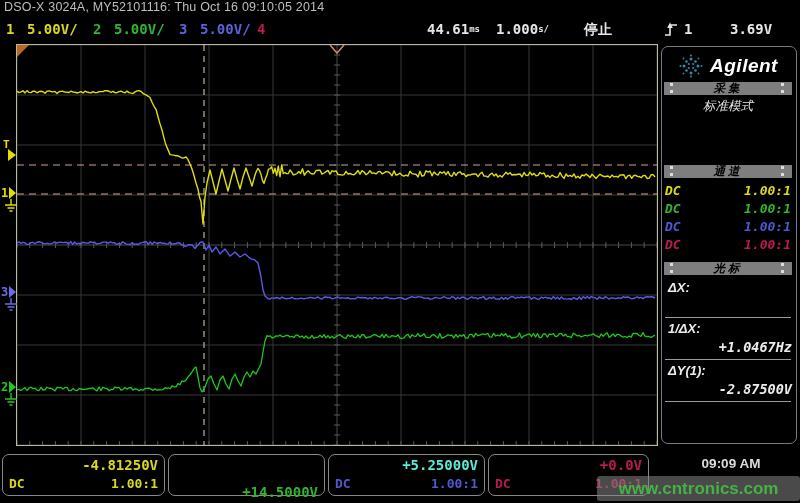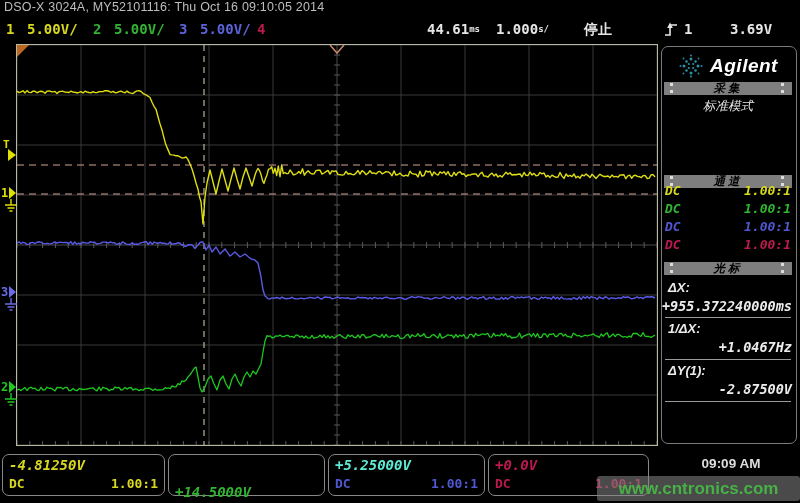--- a/index.html
+++ b/index.html
@@ -39,22 +39,22 @@
           font-size:13px;font-weight:bold;line-height:18px;}
   .cur-label{position:absolute;left:8px;font-size:13px;font-weight:bold;color:#ececec;}
   .cur-value{position:absolute;right:8px;font-size:13.5px;font-weight:bold;color:#ececec;
              font-family:"DejaVu Sans Mono",monospace;}
   .cur-hr{position:absolute;left:5px;width:126px;border-top:1px solid #9a9a9a;}
 
   
   .bottombar{position:absolute;left:0;top:452px;width:800px;height:51px;background:#000;}
   .panel{position:absolute;top:2px;height:42px;border:1px solid #888;border-radius:7px;
          padding:1px 6px;box-sizing:border-box;}
-  .panel .val{text-align:left;font-size:14px;font-weight:bold;line-height:19px;
-              font-family:"DejaVu Sans Mono",monospace;font-style:italic;}
+  .panel .val{text-align:right;font-size:14px;font-weight:bold;line-height:19px;
+              font-family:"DejaVu Sans Mono",monospace;}
   .panel .row2{display:flex;justify-content:space-between;font-size:13px;font-weight:bold;
                line-height:18px;font-family:"DejaVu Sans Mono",monospace;}
   .clock{position:absolute;left:688px;top:4px;width:86px;color:#dcdcdc;font-size:13.5px;
          font-weight:bold;text-align:center;font-family:Liberation Sans, sans-serif;}
   .watermark{position:absolute;left:597px;top:476px;width:203px;height:25px;
              background:rgba(135,135,135,.55);border-radius:3px;text-align:center;
              line-height:25px;color:#46b246;font-size:17px;font-weight:bold;z-index:5;}
 </style>
 </head>
 <body>
@@ -307,21 +307,21 @@
     <span class="brand-name">Agilent</span>
   </div>
 
   <div class="section-bar" style="top:40px">
     <span class="grip l"></span>
     <span>采集</span>
     <span class="grip r"></span>
   </div>
   <div class="sb-center" style="top:56px;font-size:12.5px">标准模式</div>
 
-  <div class="section-bar" style="top:133px">
+  <div class="section-bar" style="top:123px">
     <span class="grip l"></span>
     <span>通道</span>
     <span class="grip r"></span>
   </div>
   <div class="ch-row" style="top:140px">
     <span style="color: rgb(216, 216, 32);">DC</span>
     <span style="color: rgb(216, 216, 32);">1.00:1</span>
   </div>
   <div class="ch-row" style="top:158px">
     <span style="color: rgb(50, 180, 50);">DC</span>
@@ -335,21 +335,20 @@
     <span style="color: rgb(187, 26, 77);">DC</span>
     <span style="color: rgb(187, 26, 77);">1.00:1</span>
   </div>
 
   <div class="section-bar" style="top:220px">
     <span class="grip l"></span>
     <span>光标</span>
     <span class="grip r"></span>
   </div>
   <div class="cur-label" style="top:238px">ΔX:</div>
-  <div class="cur-value" style="top:256px">+955.372240000ms</div>
   <div class="cur-hr" style="top:275px"></div>
   <div class="cur-label" style="top:279px">1/ΔX:</div>
   <div class="cur-value" style="top:297px">+1.0467Hz</div>
   <div class="cur-hr" style="top:317px"></div>
   <div class="cur-label" style="top:321px">ΔY(1):</div>
   <div class="cur-value" style="top:339px">-2.87500V</div>
   <div class="cur-hr" style="top:359px"></div>
 </div>
 
 <div class="bottombar">

